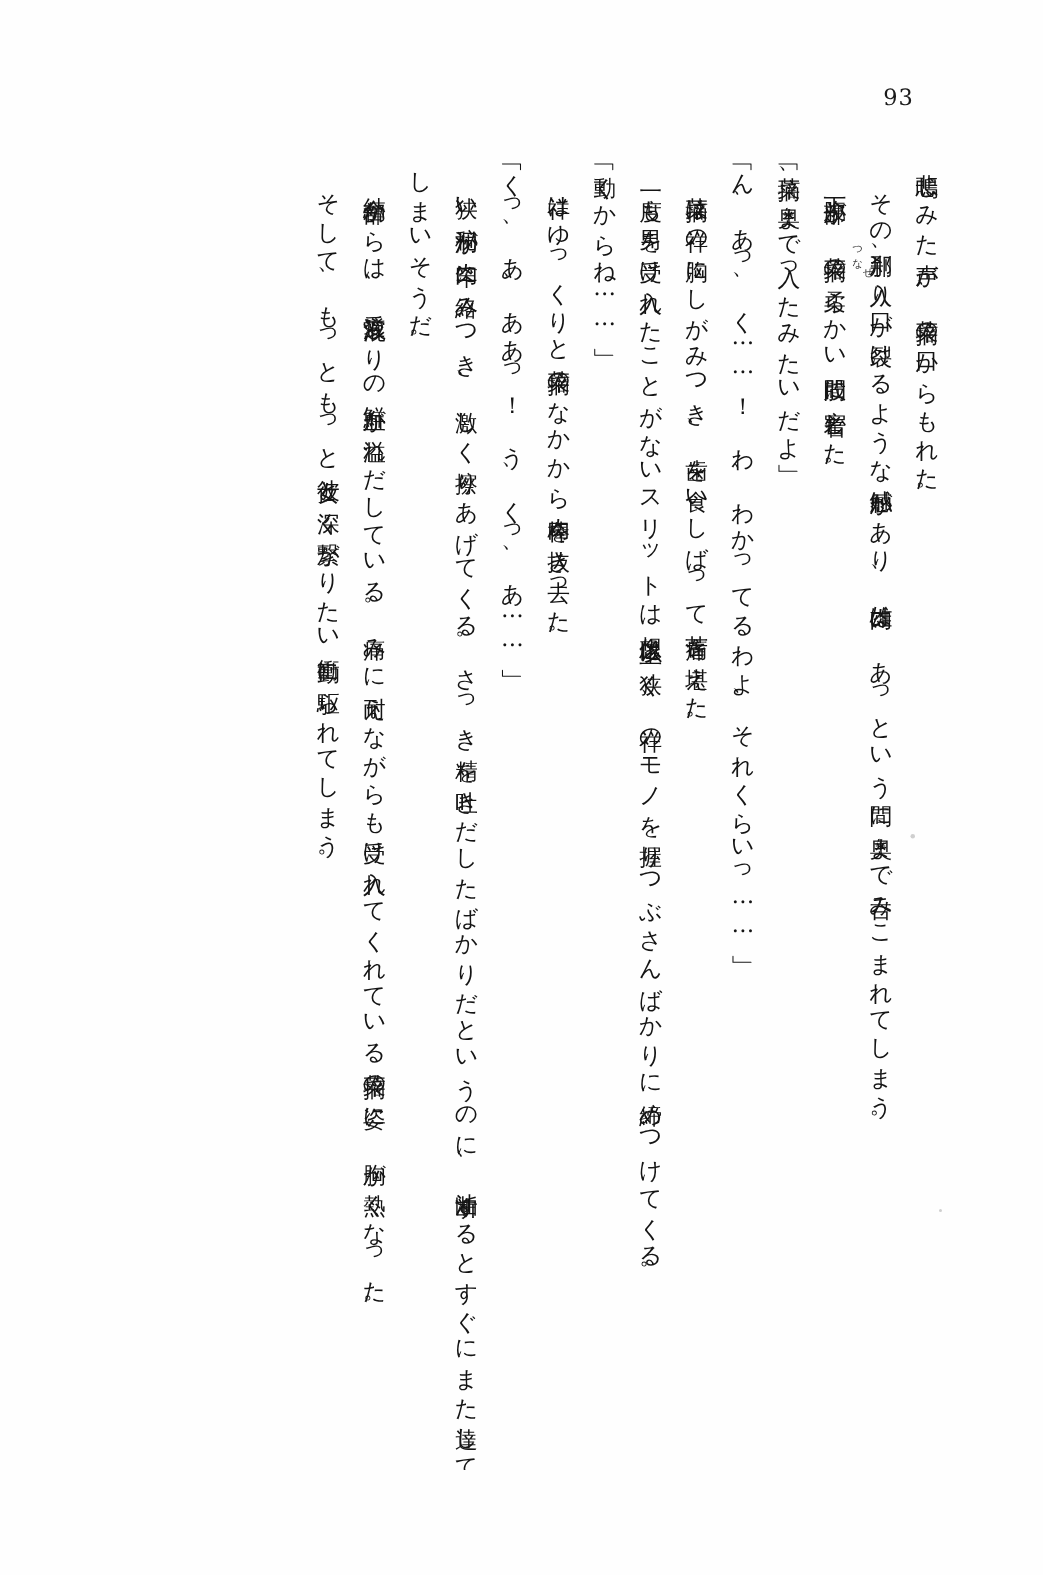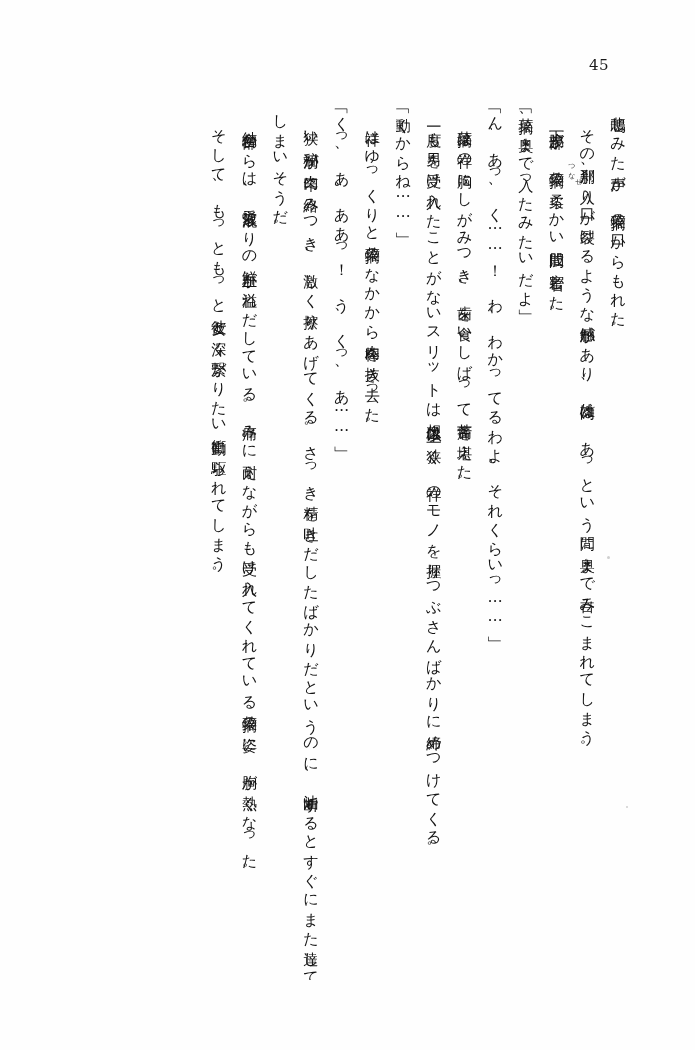--- a/index.html
+++ b/index.html
@@ -83,21 +83,21 @@
     position: absolute;
     background: #cfcfcf;
     border-radius: 50%;
   }
 </style>
 </head>
 <body>
 
 <div class="page">
 
-  <div class="page-number">45</div>
+  <div class="page-number">93</div>
 
   <div class="text-block">
 
     <p class="para">悲鳴じみた声が、菜摘の口からもれた。</p>
     <p class="para indent">その<span class="ruby-host">刹那<span class="ruby-mark">せつな</span></span>、入り口が裂けるような感触があり、雄肉は、あっという間に奥まで呑みこまれてしまう。</p>
     <p class="para indent">下腹部が、菜摘の柔らかい股間に密着した。</p>
     <p class="para">「菜摘、奥まで入ったみたいだよ」</p>
     <p class="para">「ん、あっ、く……！　わ、わかってるわよ、それくらいっ……」</p>
     <p class="para indent">菜摘は祥の胸にしがみつき、歯を食いしばって苦痛を堪えた。</p>
     <p class="para indent">一度も男を受け入れたことがないスリットは想像以上に狭く、祥のモノを握りつぶさんばかりに締めつけてくる。</p>

